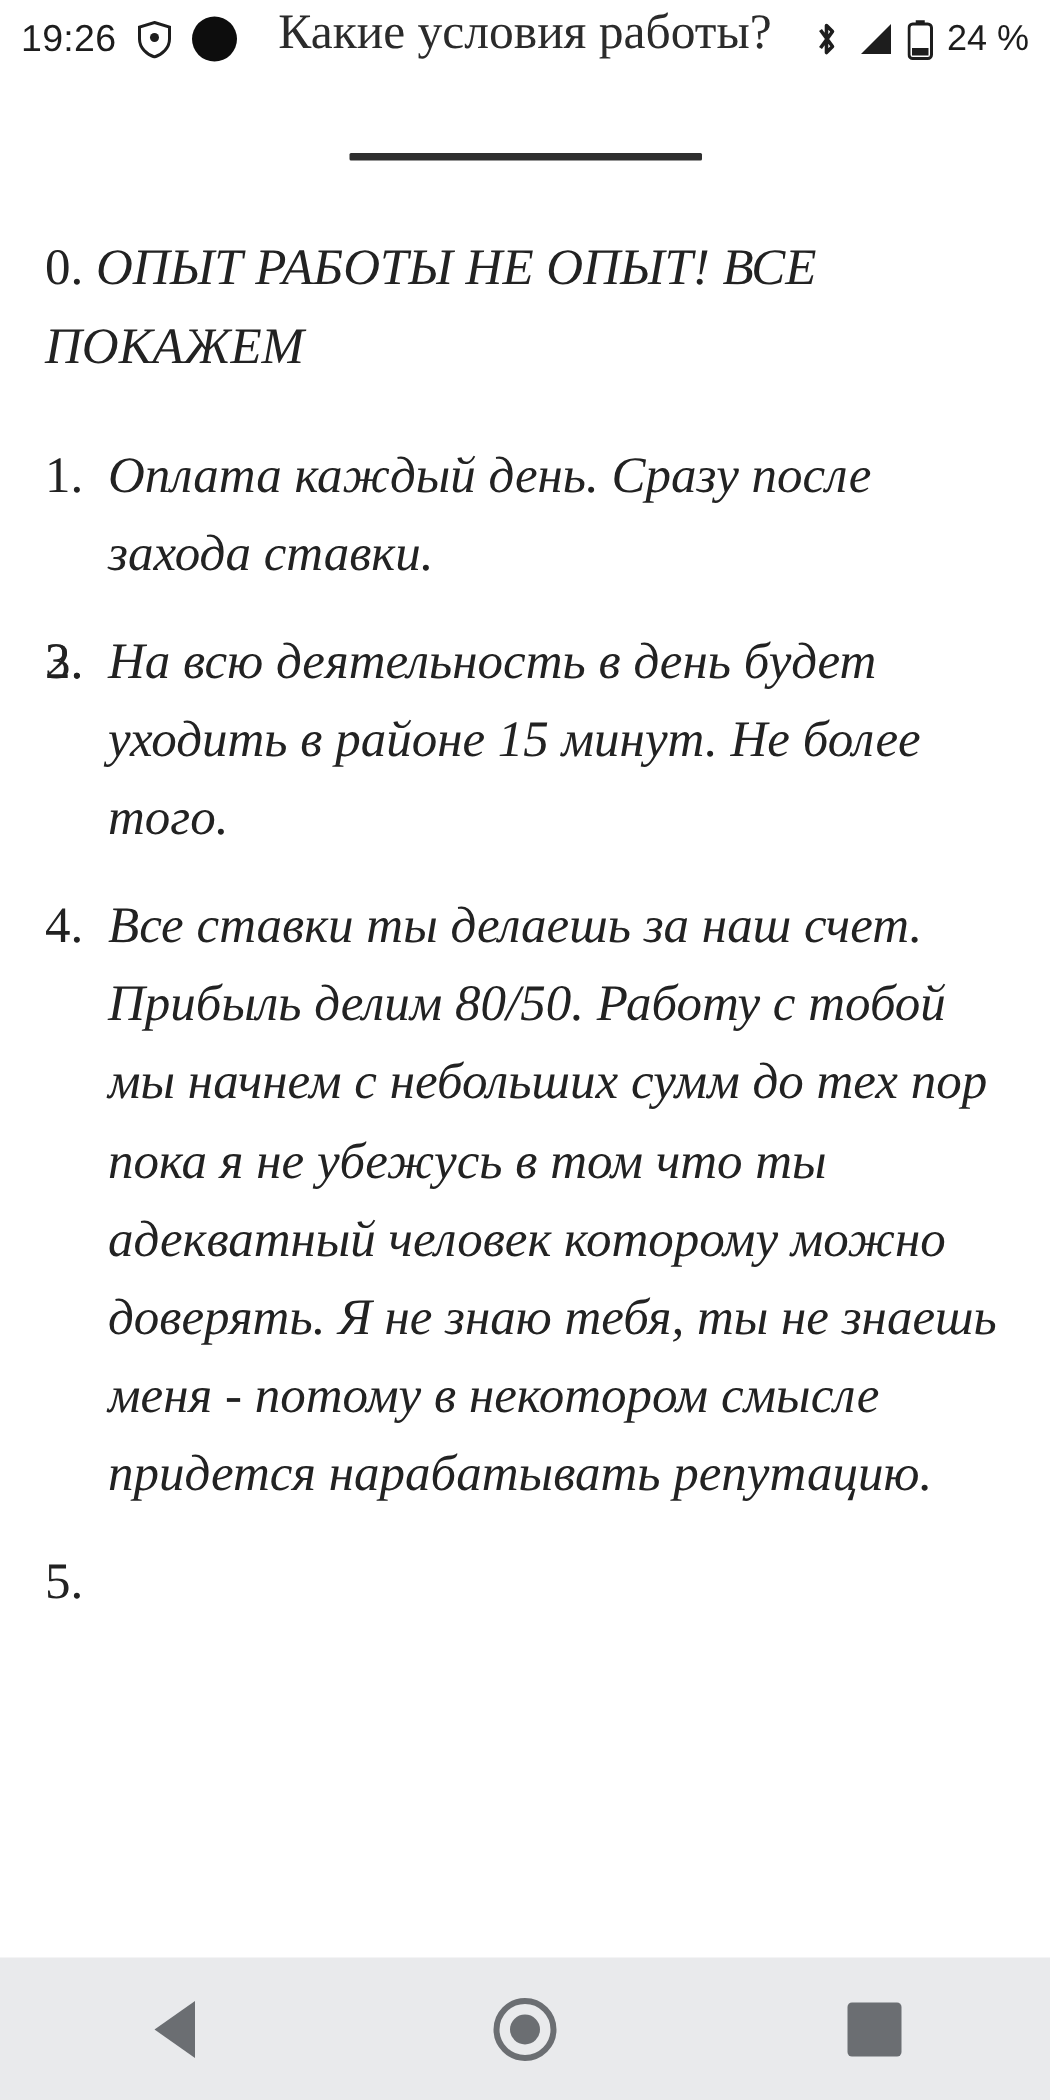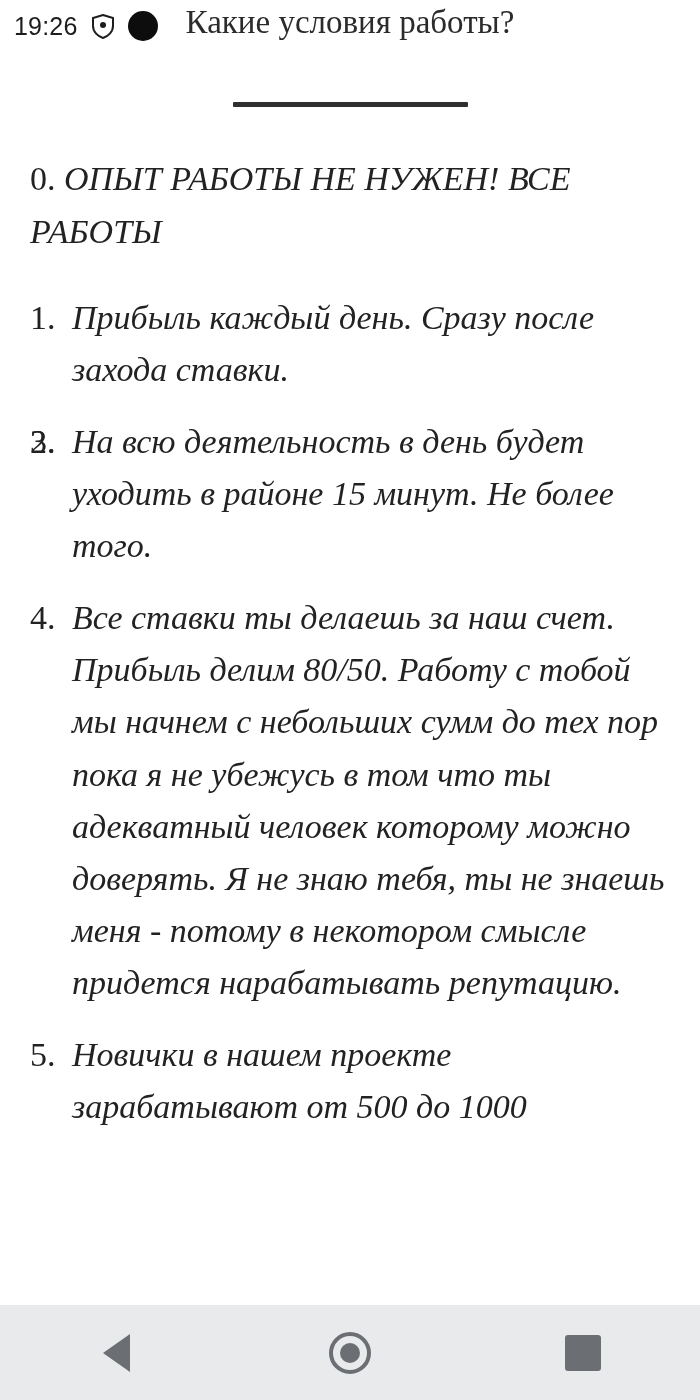--- a/index.html
+++ b/index.html
@@ -175,51 +175,70 @@
   <div class="status-left">
     <span class="clock">19:26</span>
     <span class="shield-icon">
       <svg width="22" height="25" viewBox="0 0 22 25">
           <path d="M11 1 L21 4 V12 C21 18 16 22.5 11 24 C6 22.5 1 18 1 12 V4 Z" fill="none" stroke="#1d1d1d" stroke-width="2"></path>
           <circle cx="11" cy="11" r="3" fill="#1d1d1d"></circle>
         </svg>
     </span>
     <span class="camera-dot"></span>
   </div>
+  <div class="status-right">
+    <span class="status-icon">
+      <svg width="20" height="28" viewBox="0 0 20 28">
+          <path d="M6 8 L14 19 L10 23 V5 L14 9 L6 20" fill="none" stroke="#1d1d1d" stroke-width="2.4" stroke-linejoin="round"></path>
+        </svg>
+    </span>
+    <span class="status-icon">
+      <svg width="26" height="26" viewBox="0 0 26 26">
+          <path d="M24 3 L24 23 L4 23 Z" fill="#1d1d1d"></path>
+        </svg>
+    </span>
+    <span class="status-icon">
+      <svg width="17" height="27" viewBox="0 0 17 27">
+          <rect x="1" y="3" width="15" height="23" rx="2.5" fill="none" stroke="#1d1d1d" stroke-width="2"></rect>
+          <rect x="5.5" y="0.5" width="6" height="3" fill="#1d1d1d"></rect>
+          <rect x="3" y="19" width="11" height="5" fill="#1d1d1d"></rect>
+        </svg>
+    </span>
+    <span class="battery-pct">24 %</span>
+  </div>
 </div>
 
 <div class="page-title">Какие условия работы?</div>
 
 <div class="content">
   <div class="rule"></div>
 
   <p class="intro">
     <span class="num">0.</span>
-    <span>ОПЫТ РАБОТЫ НЕ НУЖЕН! ВСЕ РАБОТЫ</span>
+    <span>ОПЫТ РАБОТЫ НЕ ОПЫТ! ВСЕ ПОКАЖЕМ</span>
   </p>
 
   <ol class="terms">
     <li>
       <span class="marker">1.</span>
-      <span>Прибыль каждый день. Сразу после захода ставки.</span>
+      <span>Оплата каждый день. Сразу после захода ставки.</span>
     </li>
     <li>
       <span class="marker">2.</span>
     </li>
     <li>
       <span class="marker">3.</span>
       <span>На всю деятельность в день будет уходить в районе 15 минут. Не более того.</span>
     </li>
     <li>
       <span class="marker">4.</span>
       <span>Все ставки ты делаешь за наш счет. Прибыль делим 80/50. Работу с тобой мы начнем с небольших сумм до тех пор пока я не убежусь в том что ты адекватный человек которому можно доверять. Я не знаю тебя, ты не знаешь меня - потому в некотором смысле придется нарабатывать репутацию.</span>
     </li>
     <li>
       <span class="marker">5.</span>
-      <span>Новички в нашем проекте зарабатывают от 500 до 1000</span>
     </li>
   </ol>
 </div>
 
 <div class="nav-bar">
   <div class="nav-btn">
     <span class="nav-back"></span>
   </div>
   <div class="nav-btn">
     <span class="nav-home"></span>

